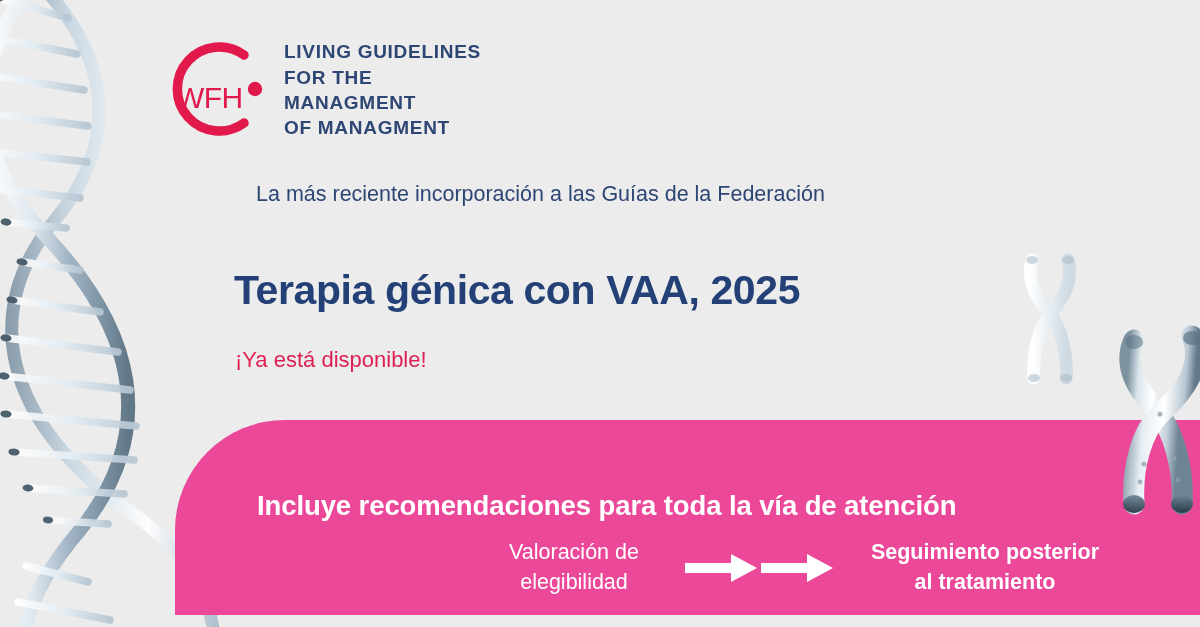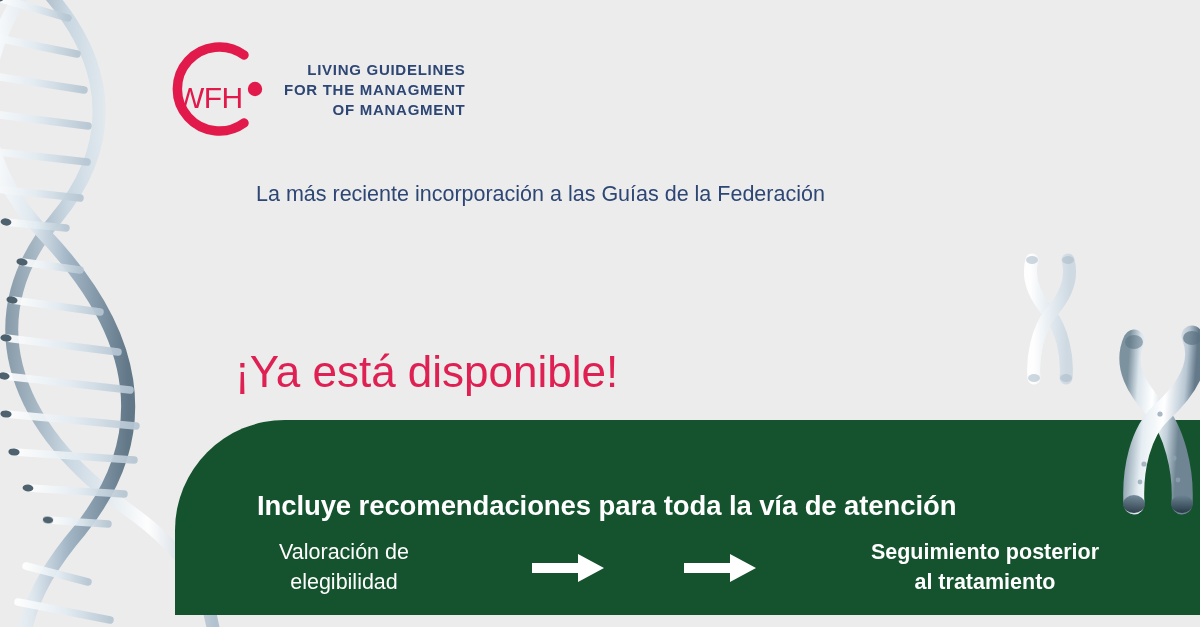--- a/index.html
+++ b/index.html
@@ -50,26 +50,25 @@
     display:flex; align-items:center; gap:14px;
   }
   .logo-mark { position:relative; width:118px; height:112px; flex:0 0 auto; }
   .logo-wfh {
     position:absolute; left:24px; top:50px;
     font-size:30px; font-weight:normal; letter-spacing:-0.6px;
     color:#e21a4c; line-height:1;
   }
   .logo-tag {
     color:#2d4674;
-    font-size:15px;
+    font-size:19px;
     font-weight:bold;
     line-height:1.34;
     letter-spacing:0.72px;
     margin-top:2px;
-    text-align:right;
   }
 
   
   .kicker {
     position:absolute; left:235px; top:178px;
     width:720px;
     color:#2d4674;
     font-size:21.5px;
     line-height:1.52;
     font-weight:400;
@@ -79,51 +78,51 @@
     position:absolute; left:234px; top:268px;
     color:#234077;
     font-size:41px;
     font-weight:bold;
     letter-spacing:-0.4px;
     line-height:1.1;
   }
   .subhead {
     position:absolute; left:235px; top:348px;
     color:#de2152;
-    font-size:44px;
+    font-size:22px;
     font-weight:400;
     line-height:1.1;
   }
 
   
   .banner {
     position:absolute;
     left:175px; top:420px;
     width:1025px; height:195px;
-    background:#14532d;
+    background:#ec4899;
     border-top-left-radius:110px;
     z-index:3;
   }
   .banner-title {
     position:absolute;
     left:82px; top:70px;
     color:#ffffff;
     font-size:27.5px;
     font-weight:bold;
     letter-spacing:-0.1px;
     white-space:nowrap;
   }
 
   .pathway {
     position:absolute;
     left:60px; top:118px;
     width:900px;
     display:flex;
     align-items:center;
-    justify-content:space-between;
+    justify-content:flex-end;
     gap:0;
   }
   .step {
     color:#ffffff;
     font-size:21.5px;
     line-height:1.38;
     text-align:center;
     font-weight:400;
     white-space:pre-line;
   }
@@ -317,16 +316,17 @@
       <div>LIVING GUIDELINES</div>
       <div>FOR THE MANAGMENT</div>
       <div>OF MANAGMENT</div>
     </div>
   </div>
 
   <div class="kicker">
     <div>La más reciente incorporación a las Guías de la Federación</div>
   </div>
 
+  <div class="headline">Terapia génica con VAA, 2025</div>
 
   <div class="subhead">¡Ya está disponible!</div>
 
 </div>
 
 </body></html>

